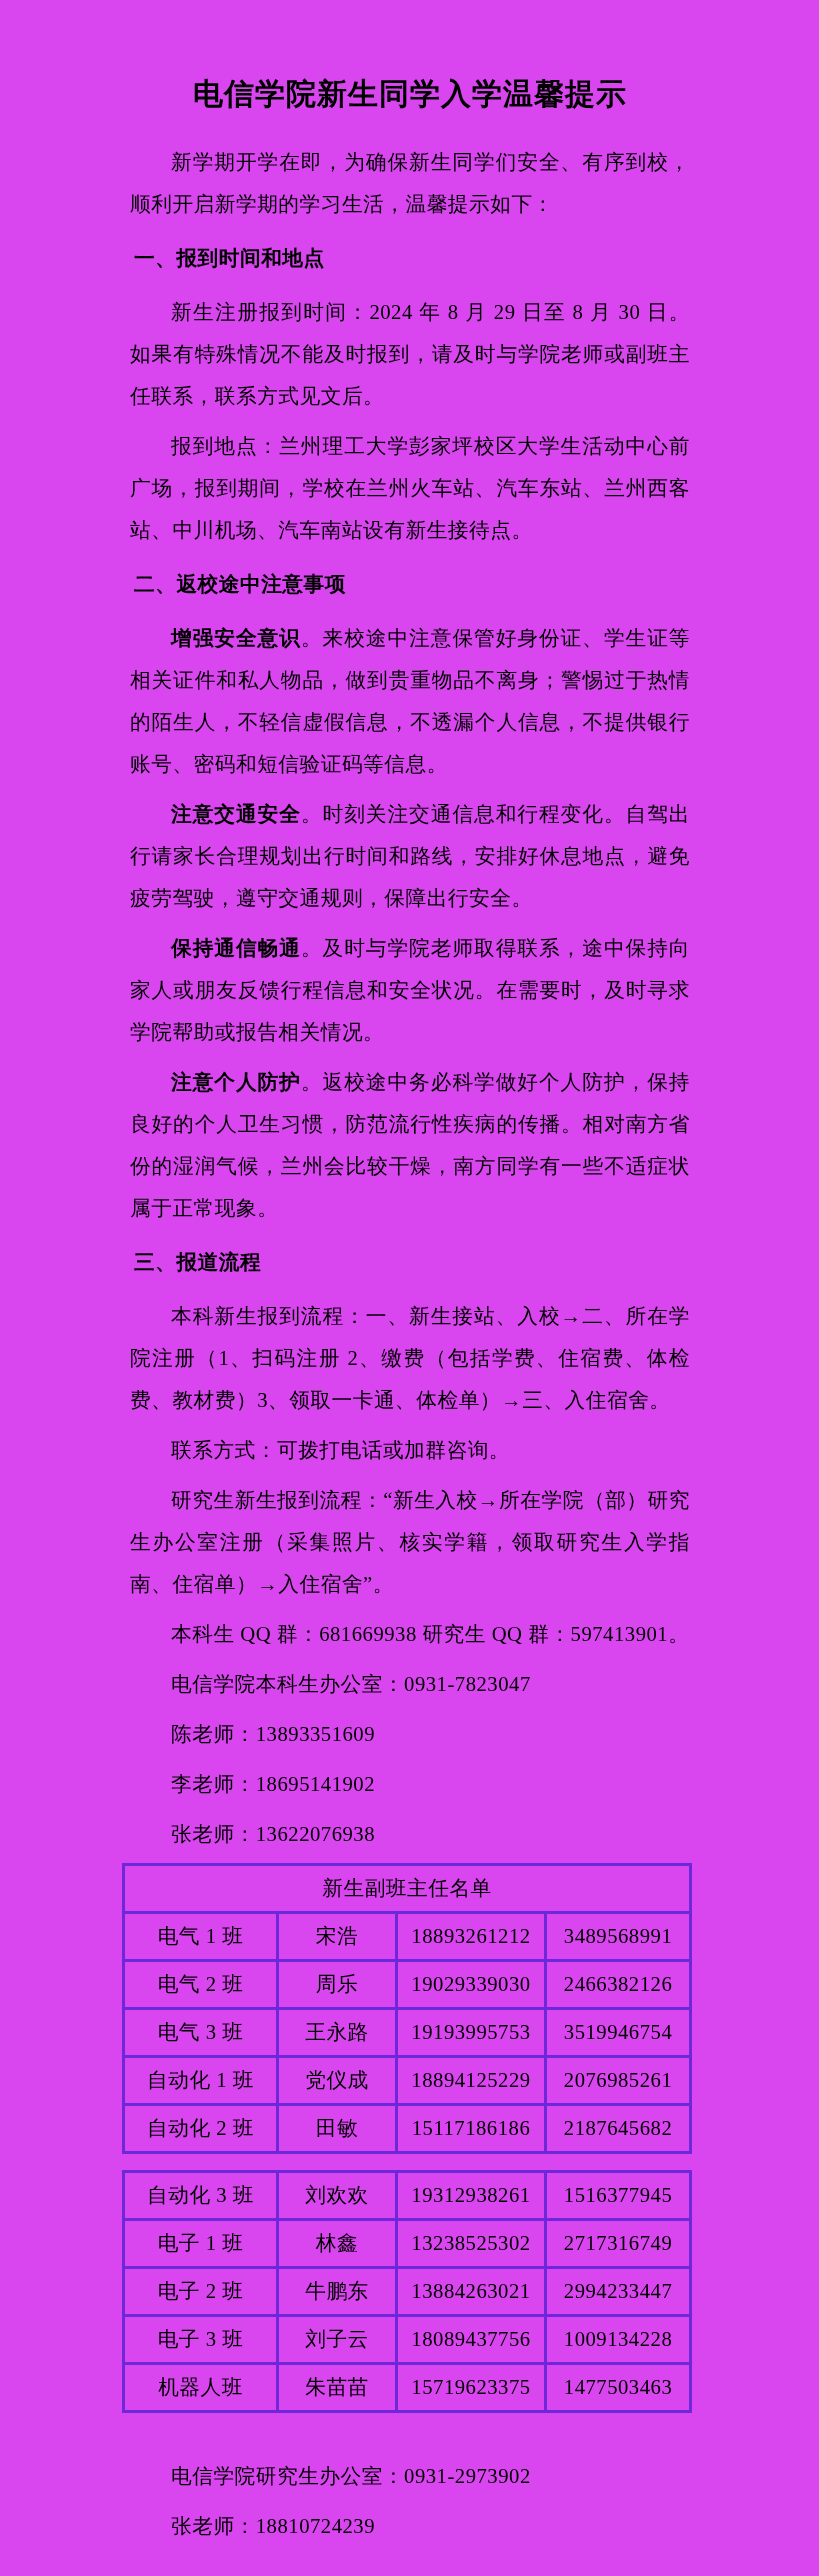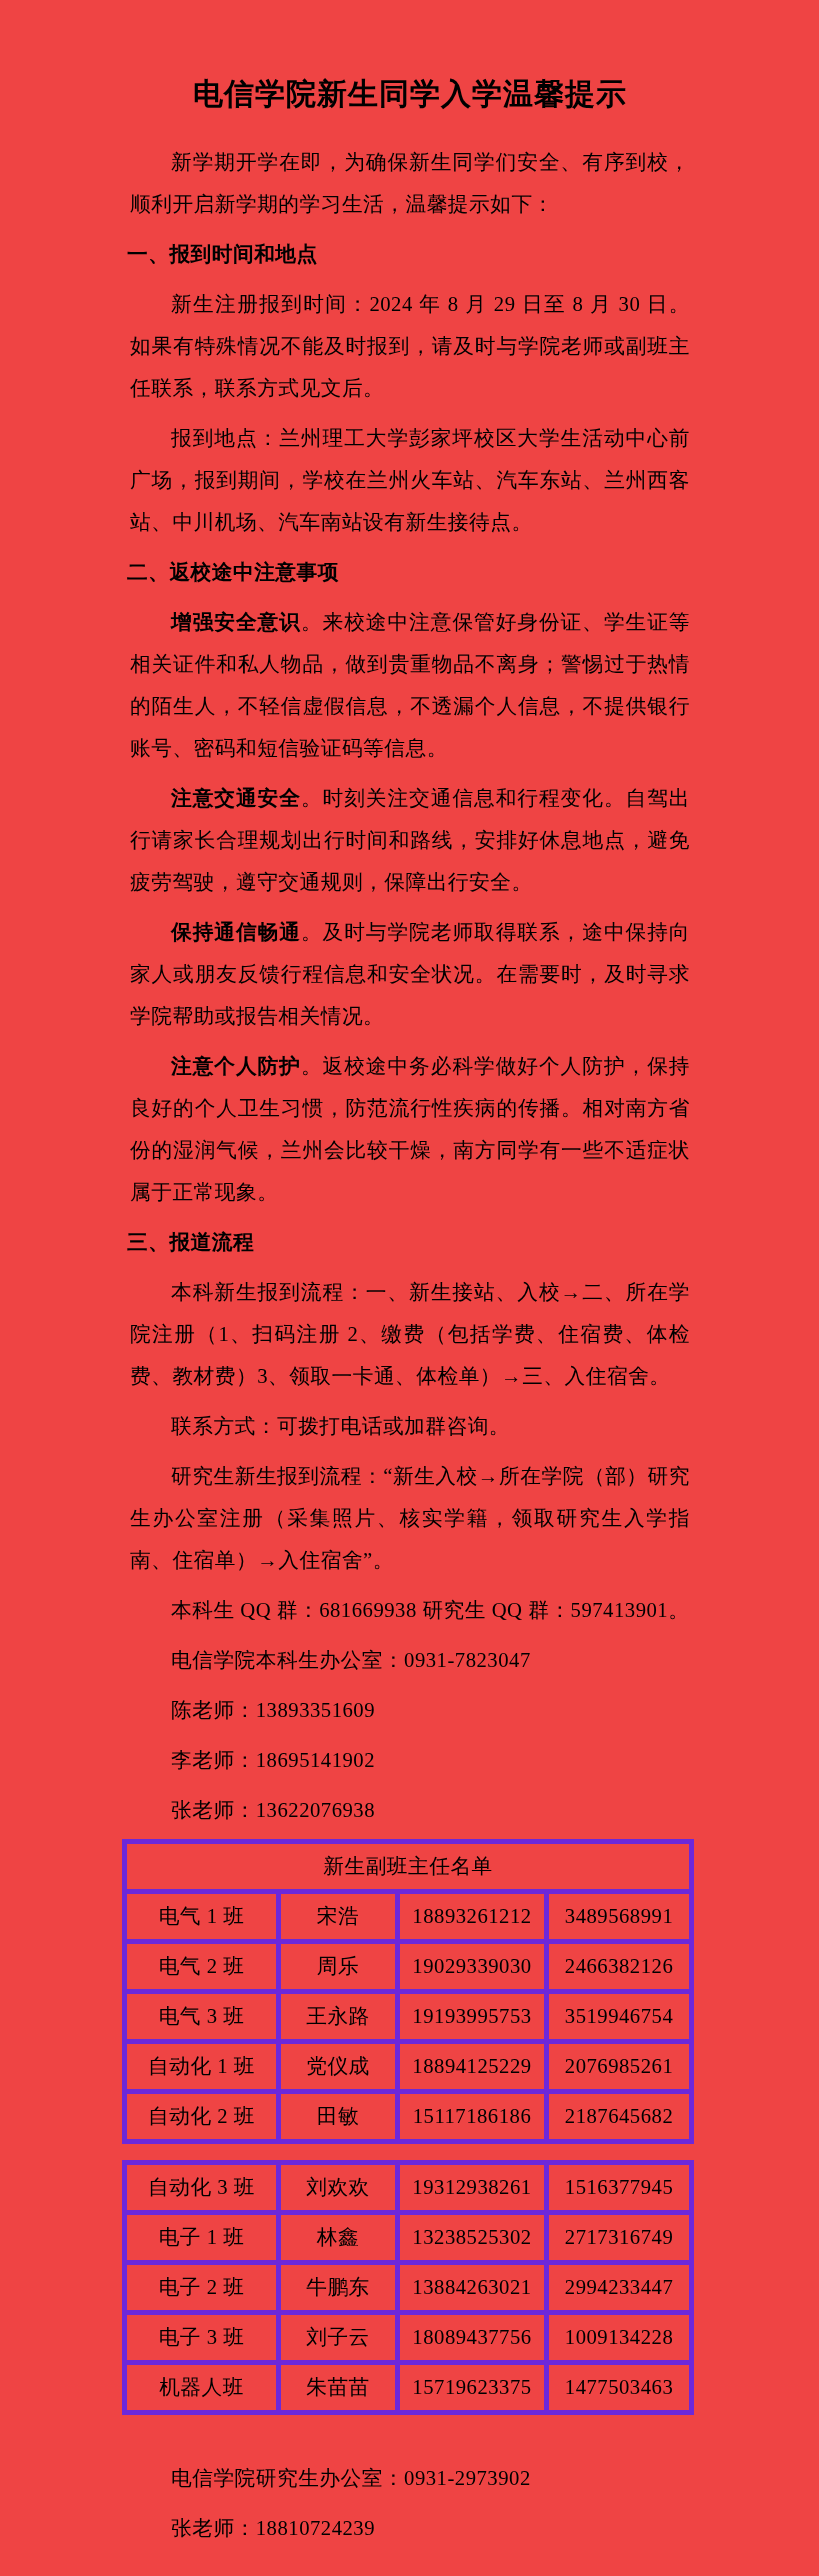--- a/index.html
+++ b/index.html
@@ -4,21 +4,21 @@
 <style>
   html, body {
     margin: 0;
     padding: 0;
     background: #ffffff;
   }
   .page {
     position: relative;
     width: 820px;
     height: 2576px;
-    background: #ef4444;
+    background: #d946ef;
     color: #000000;
     overflow: hidden;
   }
   .content {
     padding: 73px 122px 0 122px;
   }
   .doc-title {
     margin: 0 0 27px 0;
     font-family: "Liberation Sans", "DejaVu Sans", sans-serif;
     font-weight: bold;
@@ -32,39 +32,39 @@
     font-family: "Liberation Serif", "DejaVu Serif", serif;
     font-size: 20.7px;
     line-height: 42px;
     text-align: justify;
     letter-spacing: 0.5px;
   }
   .indent {
     text-indent: 41px;
   }
   .heading {
-    margin: 5px;
+    margin: 12px;
     font-family: "Liberation Sans", "DejaVu Sans", sans-serif;
     font-weight: bold;
     font-size: 20.7px;
     line-height: 42px;
     letter-spacing: 0.5px;
   }
   .lead {
     font-family: "Liberation Sans", "DejaVu Sans", sans-serif;
     font-weight: bold;
   }
   table.roster {
     border-collapse: collapse;
     table-layout: fixed;
     width: 567px;
     margin: 0;
   }
   table.roster td {
-    border: 5px solid #6d28d9;
+    border: 3px solid #6d28d9;
     height: 45px;
     padding: 0;
     text-align: center;
     vertical-align: middle;
     font-family: "Liberation Serif", "DejaVu Serif", serif;
     font-size: 20.7px;
     line-height: 1.1;
     letter-spacing: 0.5px;
     overflow: hidden;
     margin-left: 41px;

